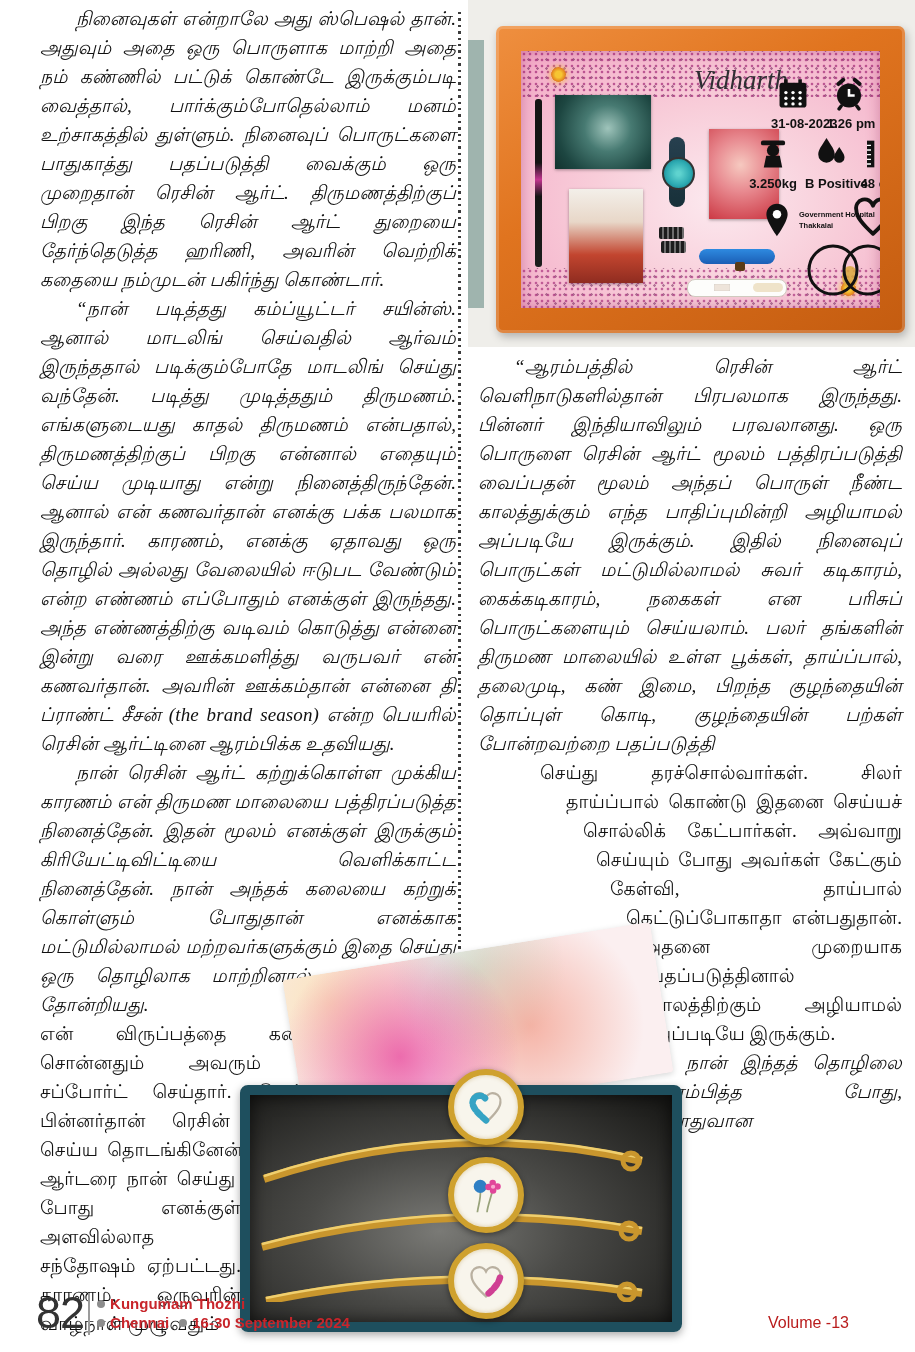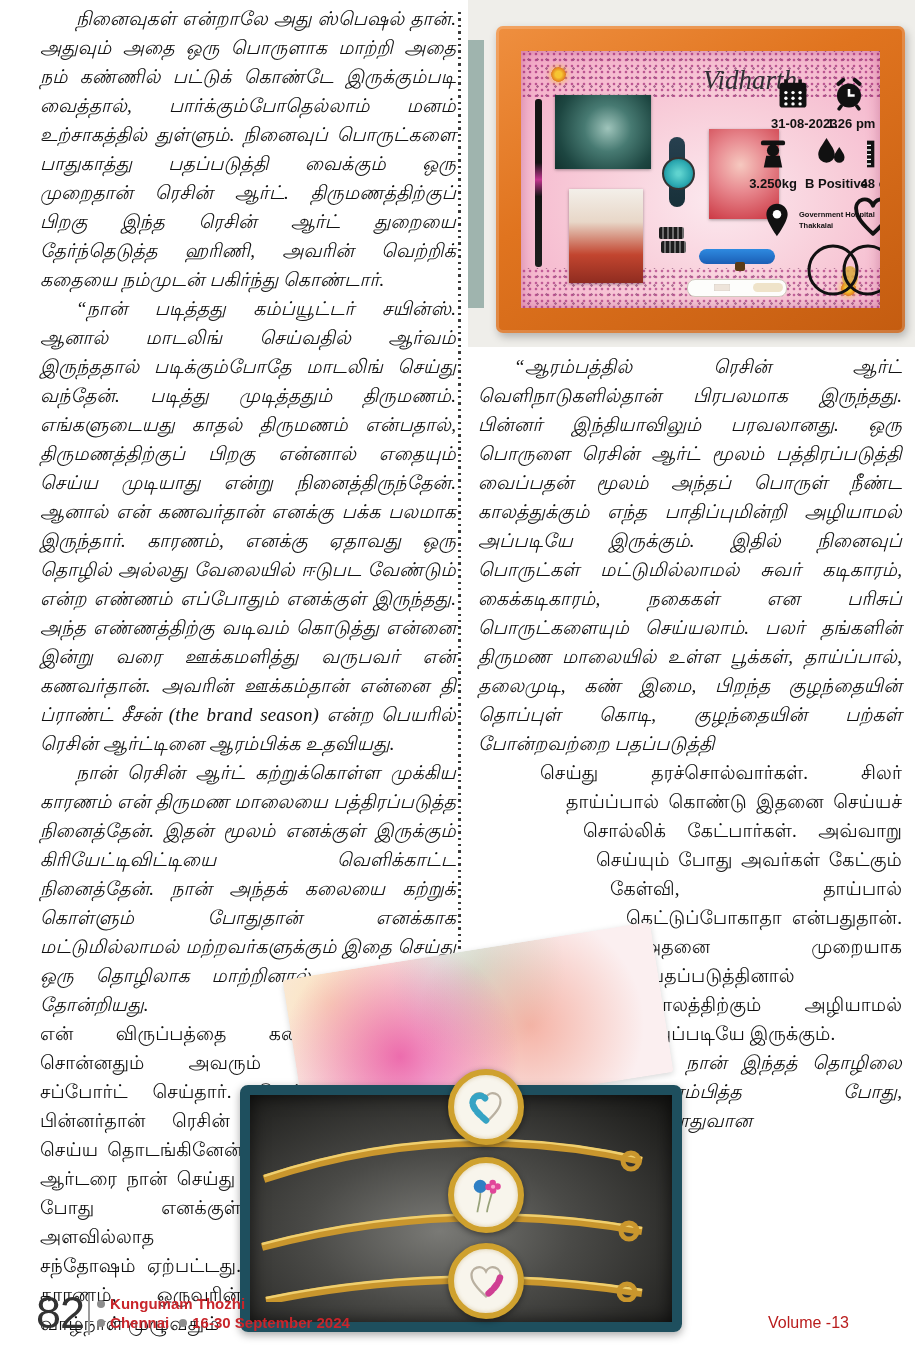--- a/index.html
+++ b/index.html
@@ -28,21 +28,21 @@
     box-shadow:inset 0 0 14px rgba(140,30,80,.35);}
   .glit{position:absolute;left:0;right:0;
     background-image:radial-gradient(circle,rgba(150,18,105,.7) 1px,rgba(150,18,105,0) 1.7px),
                      radial-gradient(circle,rgba(90,10,70,.55) 1px,rgba(90,10,70,0) 1.5px);
     background-size:6px 6px,9px 9px;background-position:0 0,3px 4px;}
   .glit.top{top:0;height:46px;opacity:.85;}
   .glit.bot{bottom:0;height:40px;opacity:.8;}
   .sun{position:absolute;width:15px;height:15px;border-radius:50%;
     background:radial-gradient(circle,#f6c533 30%,#e07a1c 70%,rgba(224,122,28,0) 72%);
     box-shadow:0 0 4px 2px rgba(246,197,51,.5);}
-  .vid-title{position:absolute;left:131px;top:14px;width:196px;text-align:center;
+  .vid-title{position:absolute;left:122px;top:14px;width:196px;text-align:center;
     font-style:italic;font-size:27px;color:#2f2f33;font-family:"Liberation Serif",serif;}
   .ph{position:absolute;box-shadow:0 1px 3px rgba(0,0,0,.35);}
   .ultrasound{left:34px;top:44px;width:96px;height:74px;
     background:radial-gradient(circle at 55% 45%,#9fc4bb 0%,#477a72 35%,#1d4641 75%,#12322e 100%);}
   .couple{left:48px;top:138px;width:74px;height:94px;
     background:linear-gradient(180deg,#f3efe9 0%,#e8d7c8 35%,#c2452f 70%,#8f2c20 100%);}
   .baby{left:188px;top:78px;width:70px;height:90px;
     background:radial-gradient(circle at 45% 40%,#f6c9c0 0%,#e88a90 40%,#c9303c 100%);}
   .eyeliner{position:absolute;left:14px;top:48px;width:7px;height:168px;border-radius:3px;
     background:linear-gradient(180deg,#141414 0%,#141414 38%,#c2348f 48%,#141414 58%,#1d1d1d 100%);}

